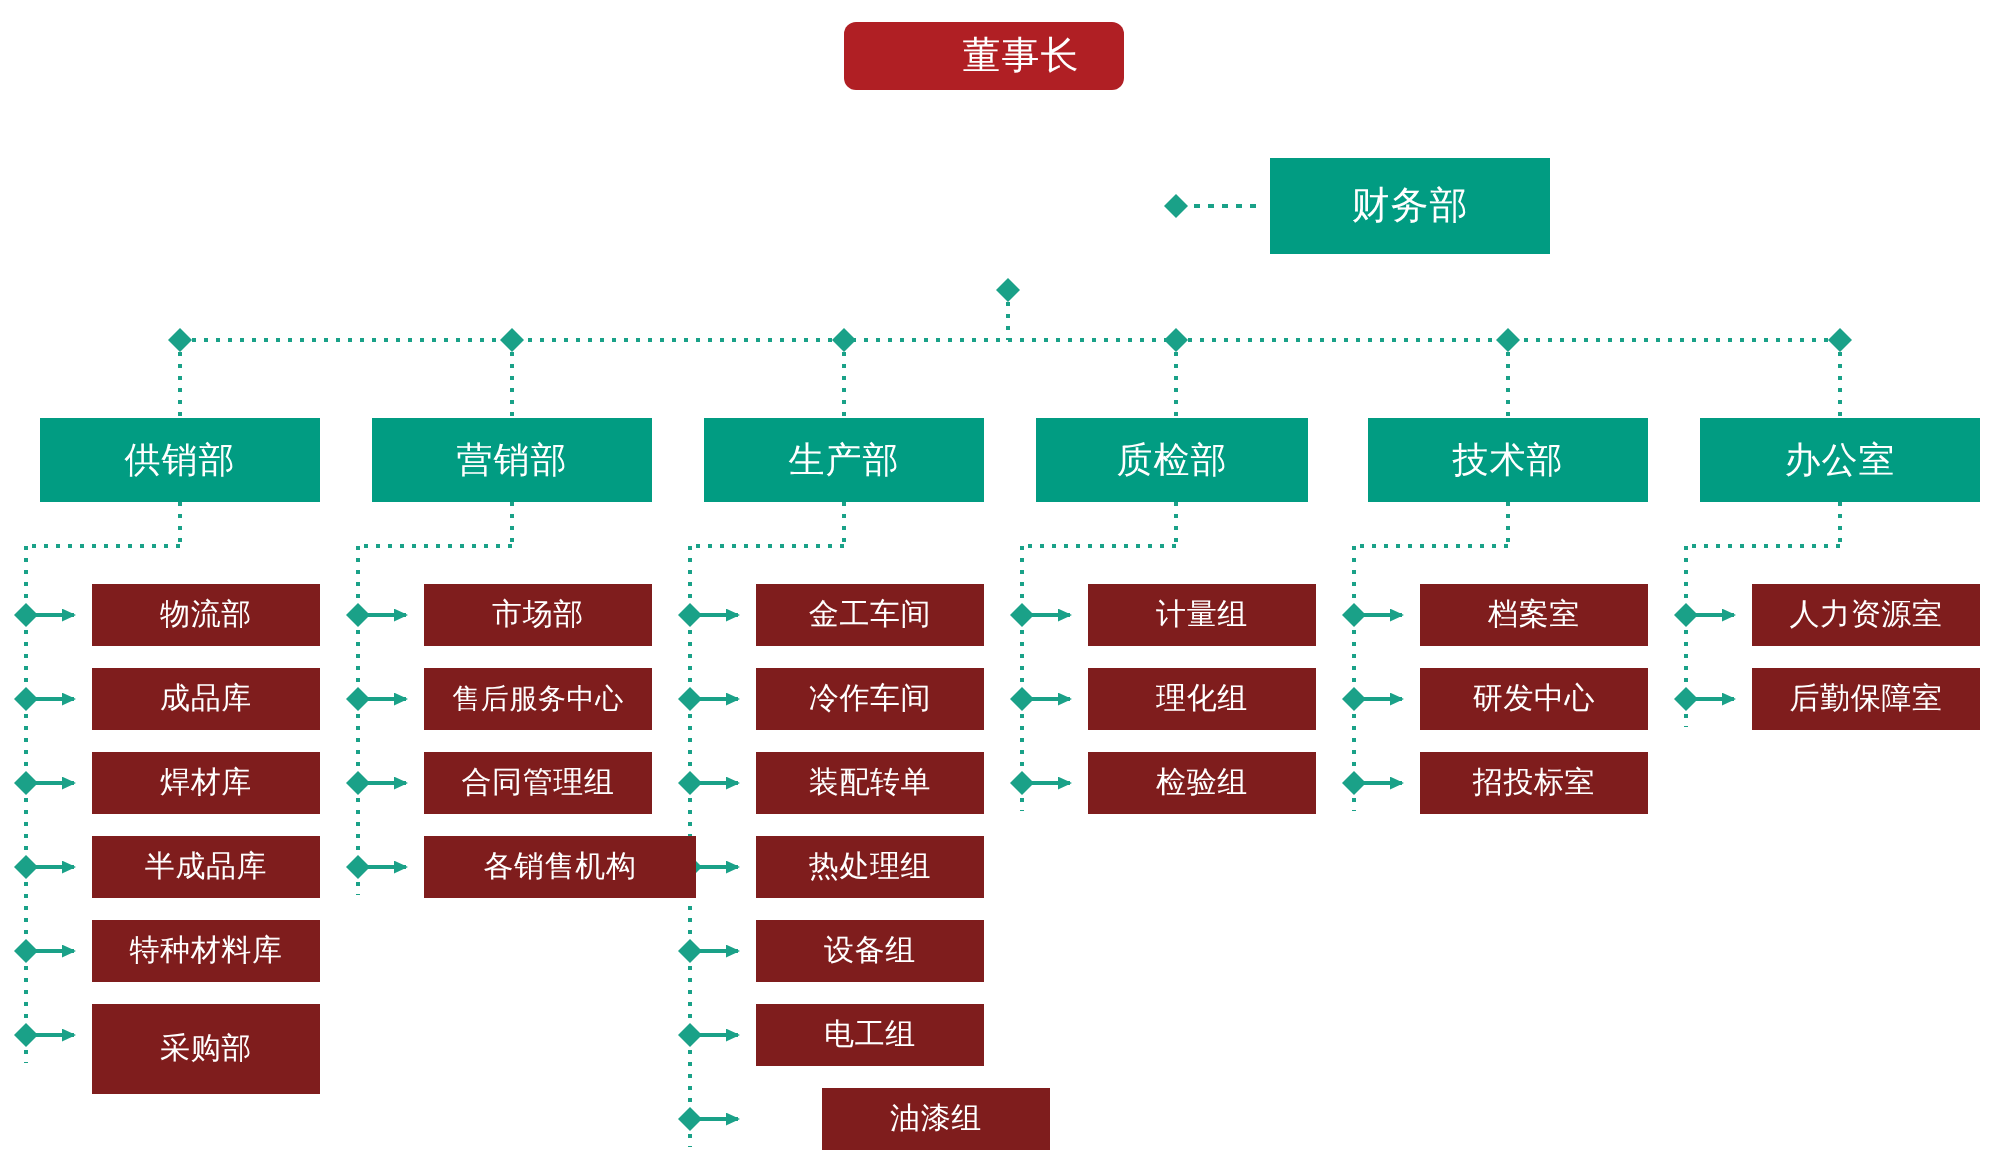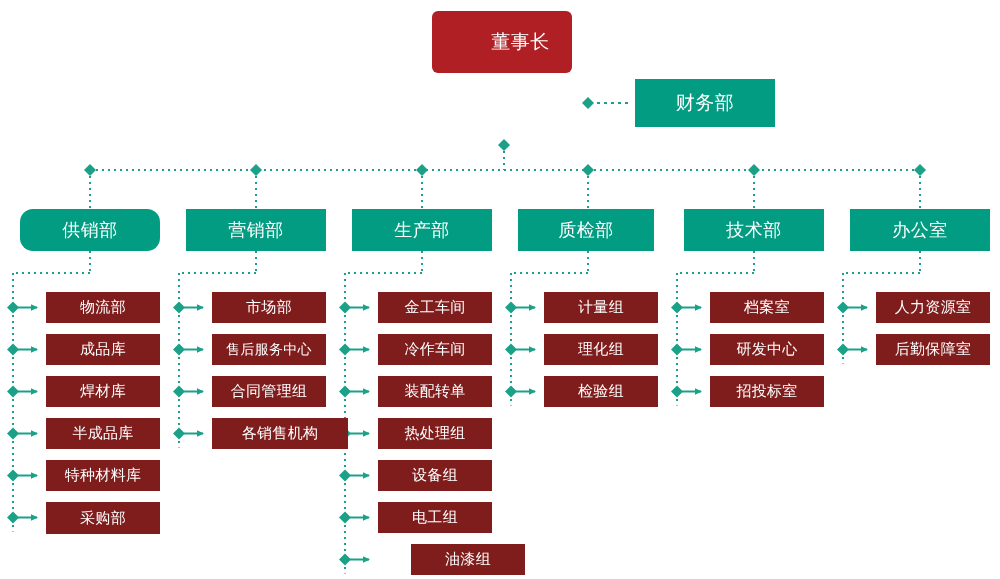--- a/index.html
+++ b/index.html
@@ -160,33 +160,33 @@
         <line x1="920" y1="251" x2="920" y2="273" stroke="#1aa188" stroke-width="2" stroke-dasharray="2,4" stroke-linecap="butt"></line>
         <line x1="920" y1="273" x2="843" y2="273" stroke="#1aa188" stroke-width="2" stroke-dasharray="2,4" stroke-linecap="butt"></line>
         <line x1="843" y1="273" x2="843" y2="363.5" stroke="#1aa188" stroke-width="2" stroke-dasharray="2,4" stroke-linecap="butt"></line>
         <path d="M843,301.5 L849,307.5 L843,313.5 L837,307.5 Z" fill="#1aa188"></path>
         <line x1="848" y1="307.5" x2="867" y2="307.5" stroke="#1aa188" stroke-width="2" stroke-dasharray="none" stroke-linecap="butt" marker-end="url(#arrowRight)"></line>
         <path d="M843,343.5 L849,349.5 L843,355.5 L837,349.5 Z" fill="#1aa188"></path>
         <line x1="848" y1="349.5" x2="867" y2="349.5" stroke="#1aa188" stroke-width="2" stroke-dasharray="none" stroke-linecap="butt" marker-end="url(#arrowRight)"></line>
       </g>
   </svg>
 
-  <div class="node node-exec" id="node-chairman" style="left: 432px; top: 11px; width: 140px; height: 62px; padding-left: 37px;">董事长</div>
+  <div class="node node-exec" id="node-chairman" style="left: 422px; top: 11px; width: 140px; height: 34px; padding-left: 37px;">董事长</div>
 
 
   <div class="node node-finance" id="node-finance" style="left: 635px; top: 79px; width: 140px; height: 48px;">财务部</div>
 
   <div id="dept-layer">
-      <div class="node node-dept" style="left: 20px; top: 209px; width: 140px; height: 42px; border-radius: 13px;">供销部</div>
+      <div class="node node-dept" style="left: 20px; top: 209px; width: 140px; height: 42px;">供销部</div>
       <div class="node node-sub" style="left: 46px; top: 292px; width: 114px; height: 31px;">物流部</div>
       <div class="node node-sub" style="left: 46px; top: 334px; width: 114px; height: 31px;">成品库</div>
       <div class="node node-sub" style="left: 46px; top: 376px; width: 114px; height: 31px;">焊材库</div>
       <div class="node node-sub" style="left: 46px; top: 418px; width: 114px; height: 31px;">半成品库</div>
       <div class="node node-sub" style="left: 46px; top: 460px; width: 114px; height: 31px;">特种材料库</div>
-      <div class="node node-sub" style="left: 46px; top: 502px; width: 114px; height: 32px;">采购部</div>
+      <div class="node node-sub" style="left: 46px; top: 502px; width: 114px; height: 45px;">采购部</div>
       <div class="node node-dept" style="left: 186px; top: 209px; width: 140px; height: 42px;">营销部</div>
       <div class="node node-sub" style="left: 212px; top: 292px; width: 114px; height: 31px;">市场部</div>
       <div class="node node-sub wide-text" style="left: 212px; top: 334px; width: 114px; height: 31px;">售后服务中心</div>
       <div class="node node-sub" style="left: 212px; top: 376px; width: 114px; height: 31px;">合同管理组</div>
       <div class="node node-sub" style="left: 212px; top: 418px; width: 136px; height: 31px;">各销售机构</div>
       <div class="node node-dept" style="left: 352px; top: 209px; width: 140px; height: 42px;">生产部</div>
       <div class="node node-sub" style="left: 378px; top: 292px; width: 114px; height: 31px;">金工车间</div>
       <div class="node node-sub" style="left: 378px; top: 334px; width: 114px; height: 31px;">冷作车间</div>
       <div class="node node-sub" style="left: 378px; top: 376px; width: 114px; height: 31px;">装配转单</div>
       <div class="node node-sub" style="left: 378px; top: 418px; width: 114px; height: 31px;">热处理组</div>

